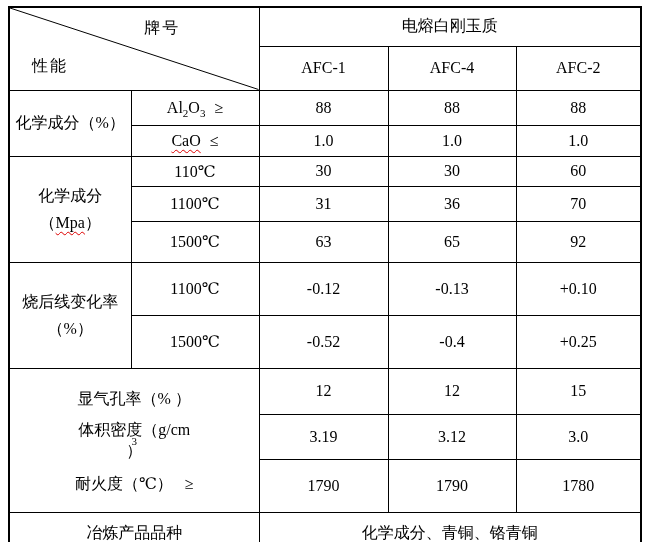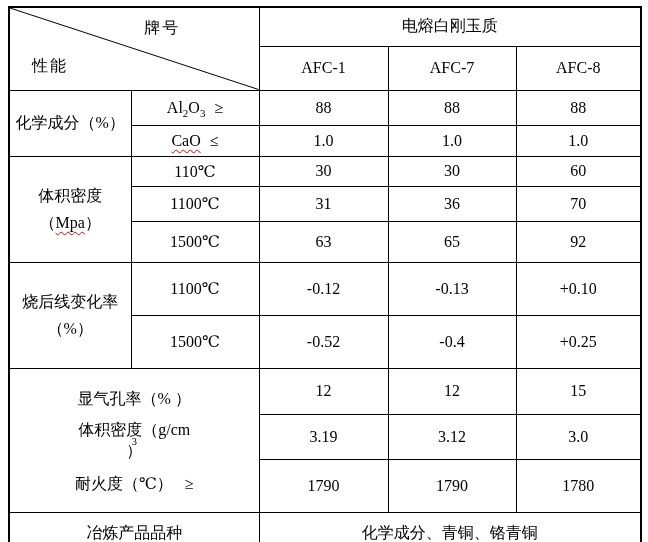--- a/index.html
+++ b/index.html
@@ -70,41 +70,41 @@
       <svg class="diag-line" viewBox="0 0 100 100" preserveAspectRatio="none">
         <line x1="0" y1="0" x2="100" y2="100" stroke="#000" stroke-width="1" vector-effect="non-scaling-stroke"></line>
       </svg>
       <span class="corner-top">牌号</span>
       <span class="corner-bottom">性能</span>
     </td>
     <td colspan="3">电熔白刚玉质</td>
   </tr>
   <tr style="height:44px">
     <td>AFC-1</td>
-    <td>AFC-7</td>
-    <td>AFC-8</td>
+    <td>AFC-4</td>
+    <td>AFC-2</td>
   </tr>
 
   <tr style="height:35px">
     <td rowspan="2">化学成分（%）</td>
     <td><span><span>Al</span><sub>2</sub><span>O</span><sub>3</sub></span><span class="sym">≥</span></td>
     <td>88</td>
     <td>88</td>
     <td>88</td>
   </tr>
   <tr style="height:31px">
     <td><span class="sp">CaO</span><span class="sym">≤</span></td>
     <td>1.0</td>
     <td>1.0</td>
     <td>1.0</td>
   </tr>
 
   <tr style="height:30px">
     <td rowspan="3">
-      <div class="lbl-line">体积密度</div>
+      <div class="lbl-line">化学成分</div>
       <div class="lbl-line"><span>（</span><span class="sp">Mpa</span><span>）</span></div>
     </td>
     <td>110℃</td>
     <td>30</td>
     <td>30</td>
     <td>60</td>
   </tr>
   <tr style="height:35px">
     <td>1100℃</td>
     <td>31</td>

